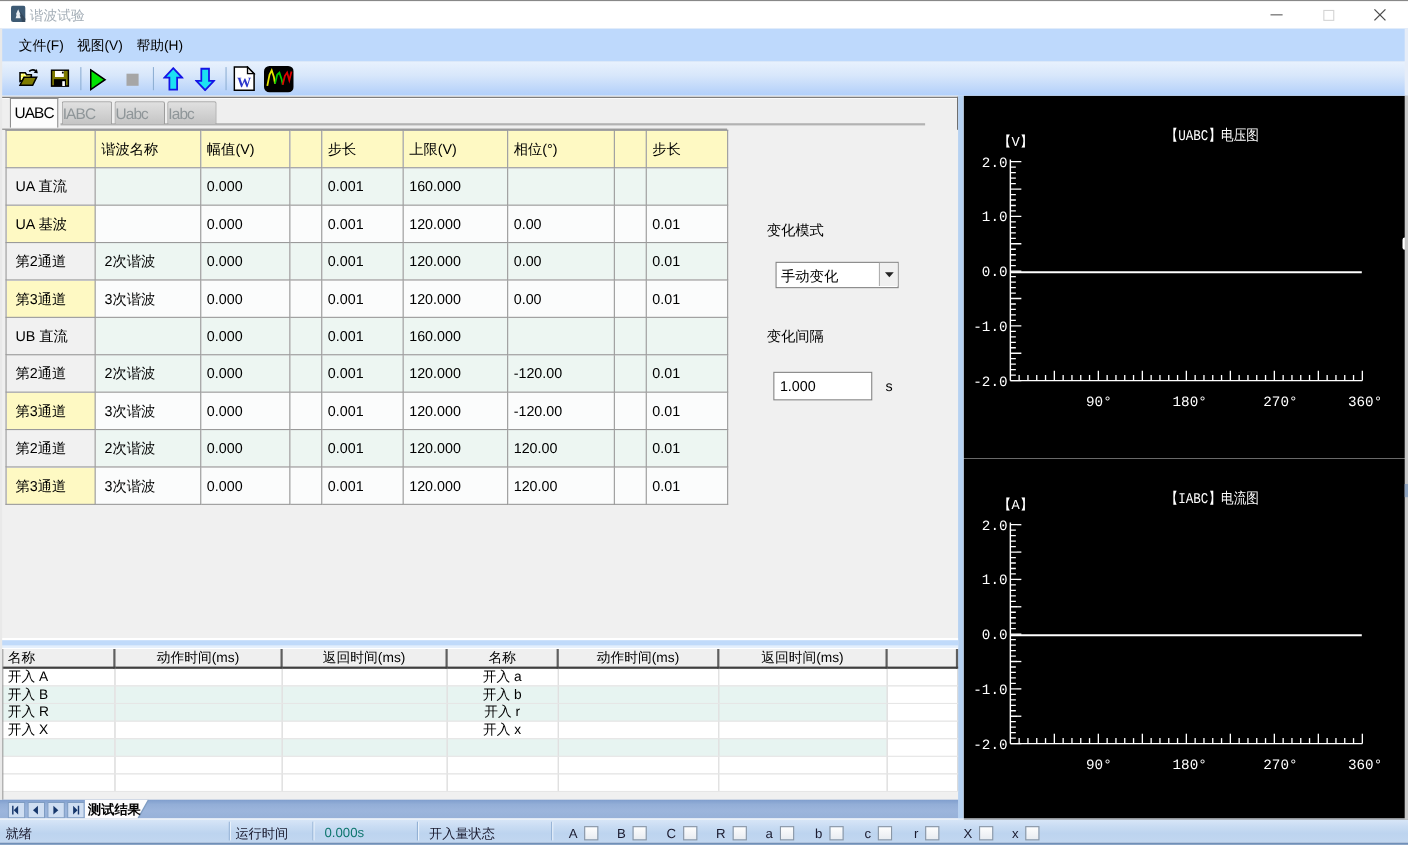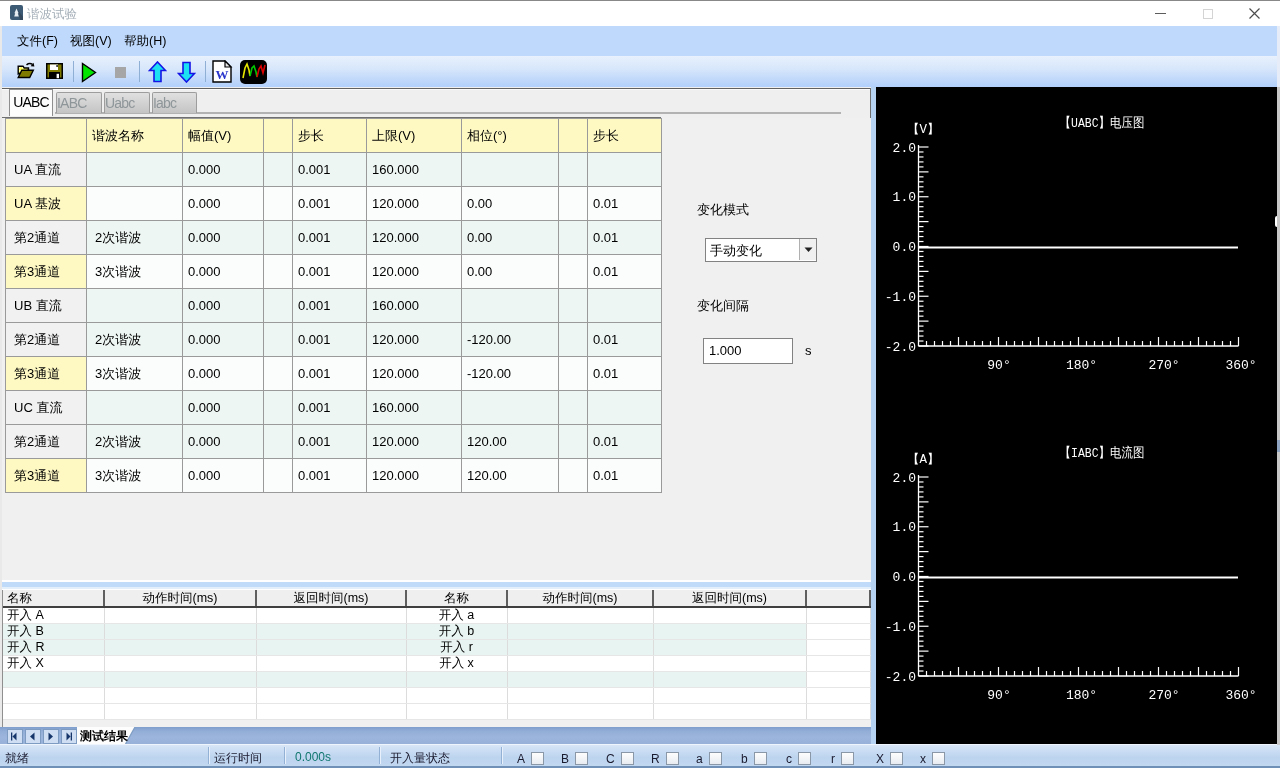--- a/index.html
+++ b/index.html
@@ -199,31 +199,20 @@
         <tr>
           <td class="rh">第3通道</td>
           <td class="p8">3次谐波</td>
           <td>0.000</td>
           <td></td>
           <td>0.001</td>
           <td>120.000</td>
           <td>-120.00</td>
           <td></td>
           <td>0.01</td>
-        </tr>
-        <tr class="ti">
-          <td class="rh">UC 直流</td>
-          <td class="p8"></td>
-          <td>0.000</td>
-          <td></td>
-          <td>0.001</td>
-          <td>160.000</td>
-          <td></td>
-          <td></td>
-          <td></td>
         </tr>
         <tr class="ti">
           <td class="rh">第2通道</td>
           <td class="p8">2次谐波</td>
           <td>0.000</td>
           <td></td>
           <td>0.001</td>
           <td>120.000</td>
           <td>120.00</td>
           <td></td>

